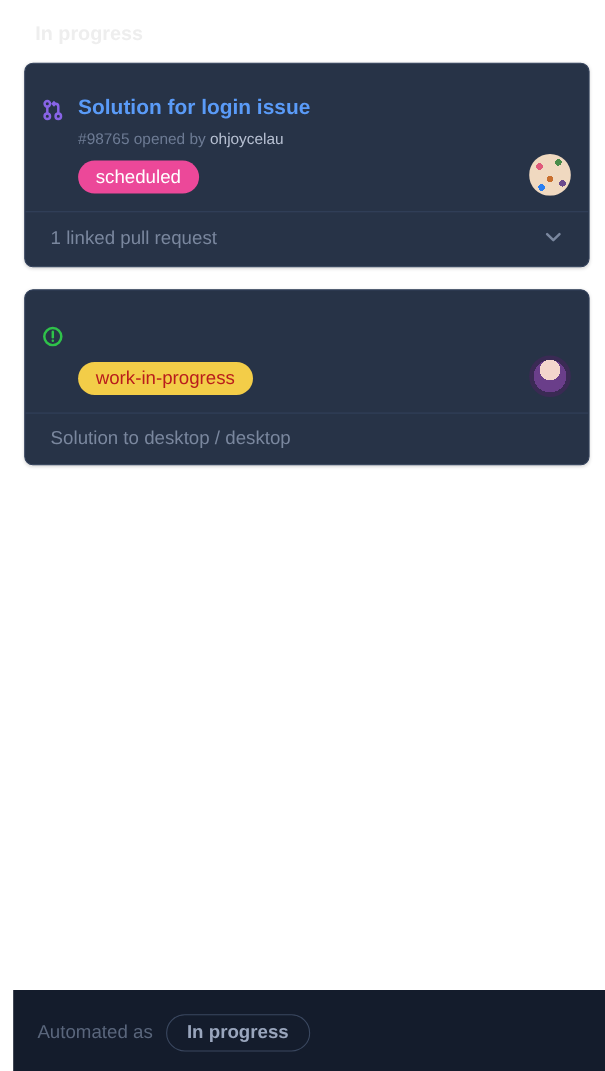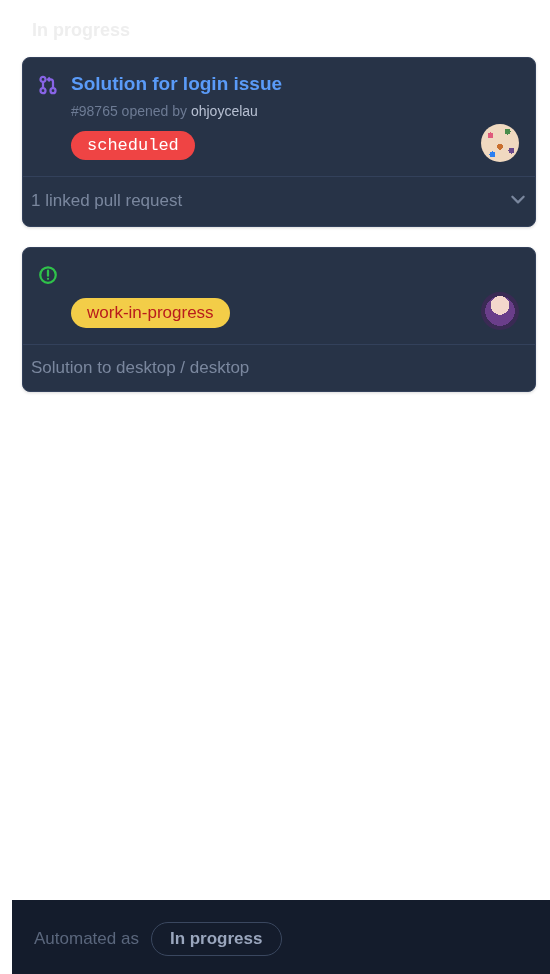--- a/index.html
+++ b/index.html
@@ -22,21 +22,21 @@
     }
     .card {
       background: #273347;
       border: 1px solid #33415b;
       border-radius: 8px;
       margin-bottom: 20px;
       overflow: hidden;
       box-shadow: 0 1px 3px rgba(0,0,0,0.15);
     }
     .card-body {
-      padding: 14px 16px 16px 14px;
+      padding: 29px 16px 16px 14px;
       position: relative;
     }
     .title-row {
       display: flex;
       align-items: flex-start;
       gap: 12px;
     }
     .icon-slot {
       width: 22px;
       height: 22px;
@@ -66,21 +66,21 @@
       margin-left: 34px;
       margin-top: 12px;
     }
     .label-pill {
       display: inline-block;
       padding: 5px 16px;
       border-radius: 18px;
       font-size: 17px;
       font-weight: 500;
     }
-    .label-blue { background: #ef4444; color: #fff; font-family: Liberation Mono, monospace; }
+    .label-blue { background: #ec4899; color: #fff; }
     .label-yellow { background: #f3cd48; color: #b91c1c; }
     .avatar {
       position: absolute;
       right: 16px;
       bottom: 14px;
       width: 38px;
       height: 38px;
       border-radius: 50%;
     }
     .avatar.dots {
@@ -90,21 +90,21 @@
                         radial-gradient(circle at 50% 60%, #c96f2e 0 3px, transparent 3px),
                         radial-gradient(circle at 80% 70%, #6b4a8c 0 3px, transparent 3px),
                         radial-gradient(circle at 30% 80%, #2a7ff1 0 3px, transparent 3px);
     }
     .avatar.purple {
       background: radial-gradient(circle at 50% 35%, #f3d6cc 0 30%, transparent 30%),
                   radial-gradient(circle at 50% 50%, #6a3e8a 0 55%, #3a2a54 55%);
     }
     .card-footer {
       border-top: 1px solid #33415b;
-      padding: 13px 8px;
+      padding: 13px 23px;
       display: flex;
       align-items: center;
       justify-content: space-between;
       color: #7a879e;
       font-size: 17px;
       cursor: pointer;
     }
     .chevron {
       width: 18px;
       height: 18px;

